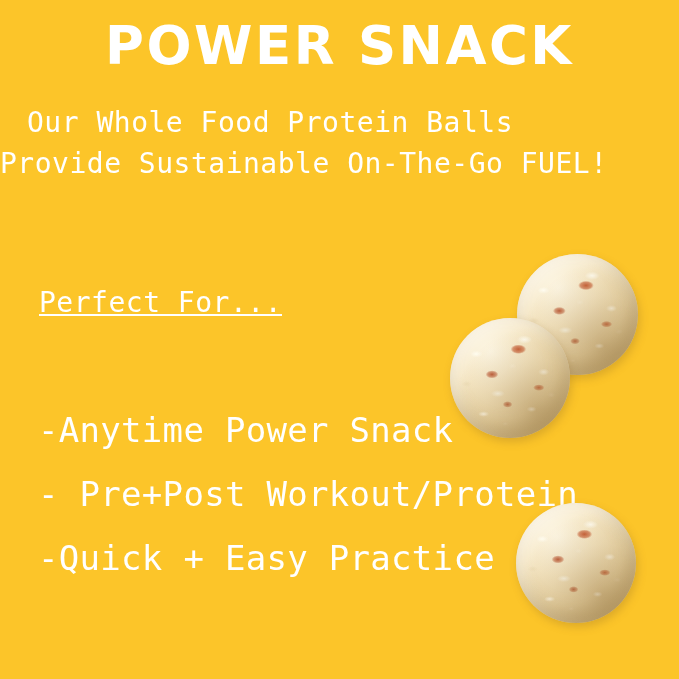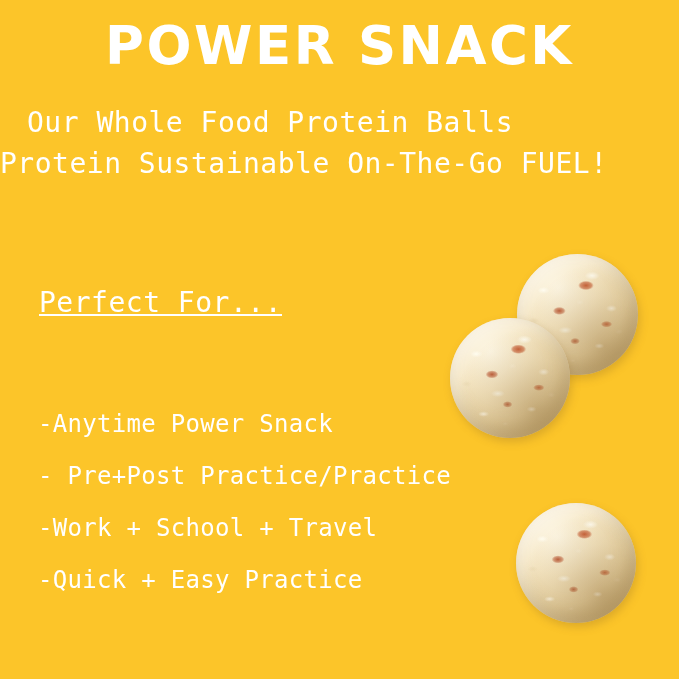--- a/index.html
+++ b/index.html
@@ -64,21 +64,21 @@
     white-space: nowrap;
     text-decoration: underline;
   }
   
   .bullets {
     position: absolute;
     top: 410px;
     left: 38px;
     color: #ffffff;
     font-family: "DejaVu Sans Mono", monospace;
-    font-size: 24px;
+    font-size: 34px;
     letter-spacing: 0.3px;
   }
   .bullets .bullet {
     display: block;
     white-space: nowrap;
     margin-bottom: 24px;
   }
   
   .ball {
     position: absolute;
@@ -147,29 +147,28 @@
 </style>
 </head>
 <body>
 
 <div id="poster">
 
   <div class="headline">POWER SNACK</div>
 
   <div class="subhead">
     <span class="line1">Our Whole Food Protein Balls</span>
-    <span class="line2">Protein Sustainable On-The-Go FUEL!</span>
+    <span class="line2">Provide Sustainable On-The-Go FUEL!</span>
   </div>
 
   <div class="perfect-for">Perfect For...</div>
 
   <div class="bullets">
     <span class="bullet">-Anytime Power Snack</span>
-    <span class="bullet">- Pre+Post Practice/Practice</span>
-    <span class="bullet">-Work + School + Travel</span>
+    <span class="bullet">- Pre+Post Workout/Protein</span>
     <span class="bullet">-Quick + Easy Practice</span>
   </div>
 
   <div class="ball" id="ball-top-right">
     <div class="flecks"></div>
     <div class="cranberries"></div>
     <div class="shade"></div>
   </div>
 
   <div class="ball" id="ball-mid-left">

